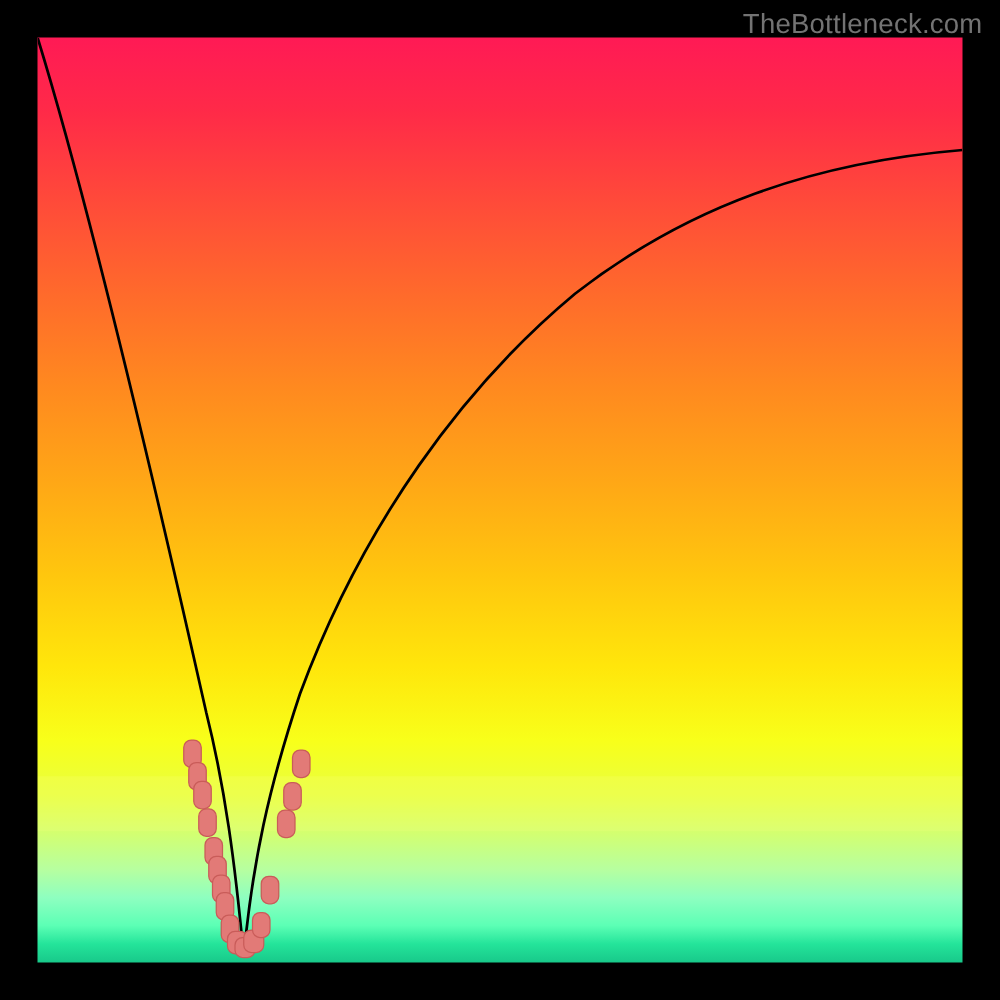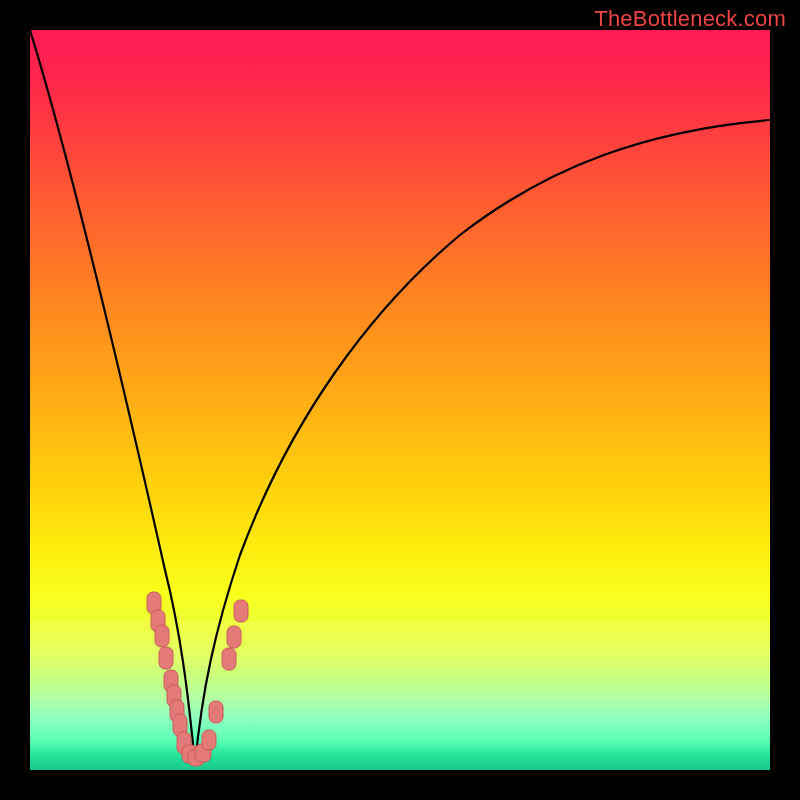--- a/index.html
+++ b/index.html
@@ -49,21 +49,21 @@
     position: absolute;
     left: 0;
     top: 0;
     width: 740px;
     height: 740px;
   }
   .brand {
     position: absolute;
     top: 6px;
     right: 14px;
-    color: #ef4444;
+    color: #737373;
     font-size: 22px;
     font-weight: 400;
     letter-spacing: 0.2px;
   }
 </style>
 </head>
 <body>
 
 <div class="frame">
 

